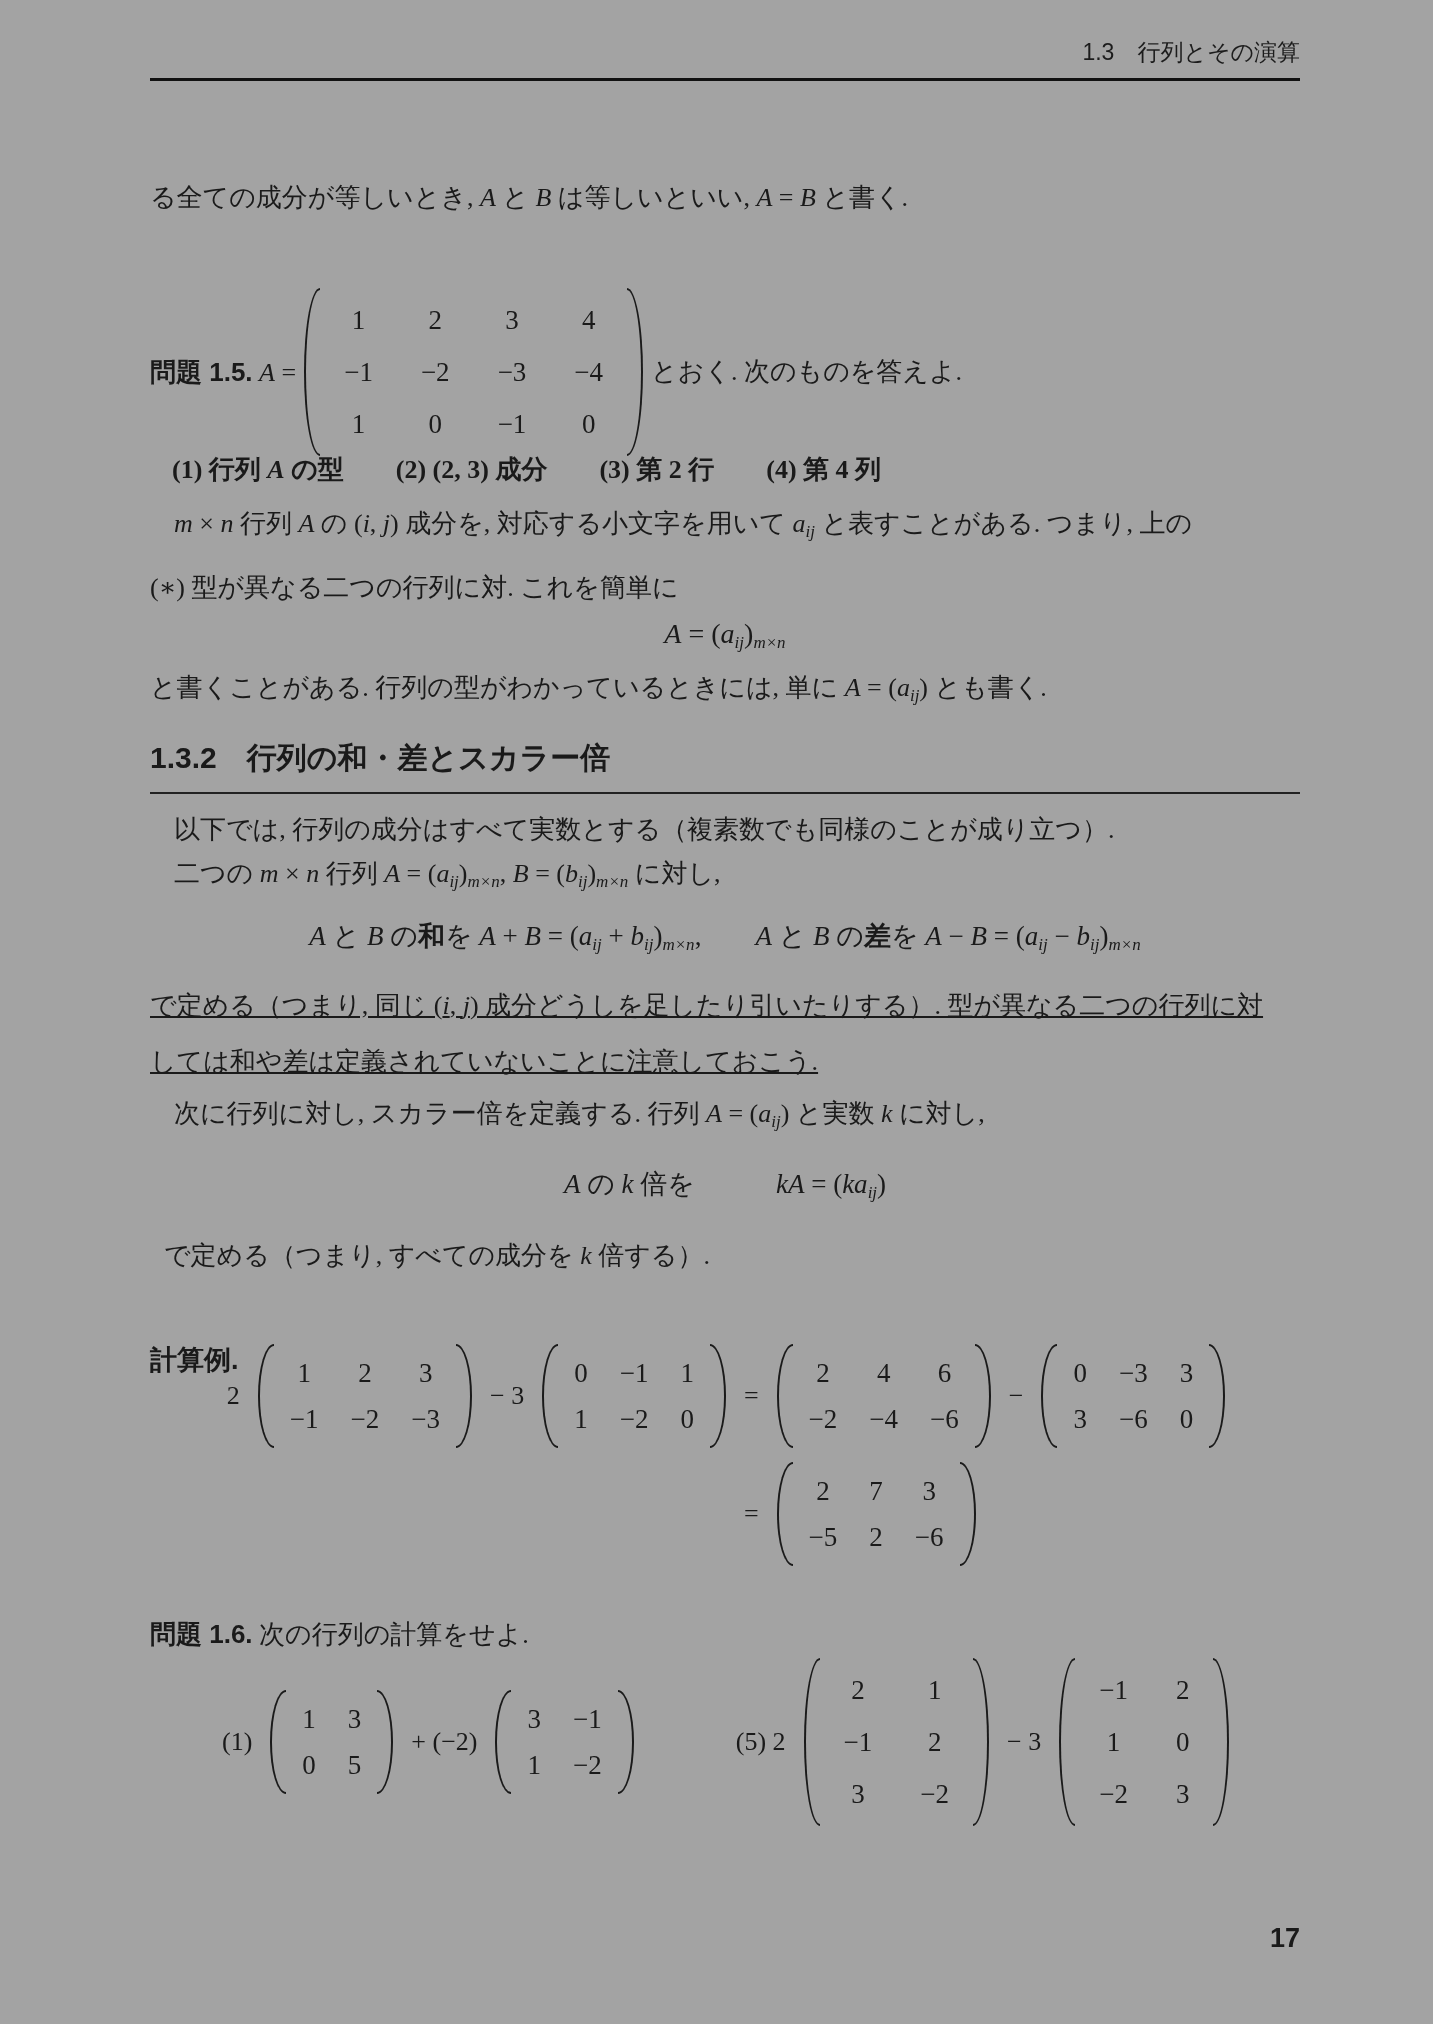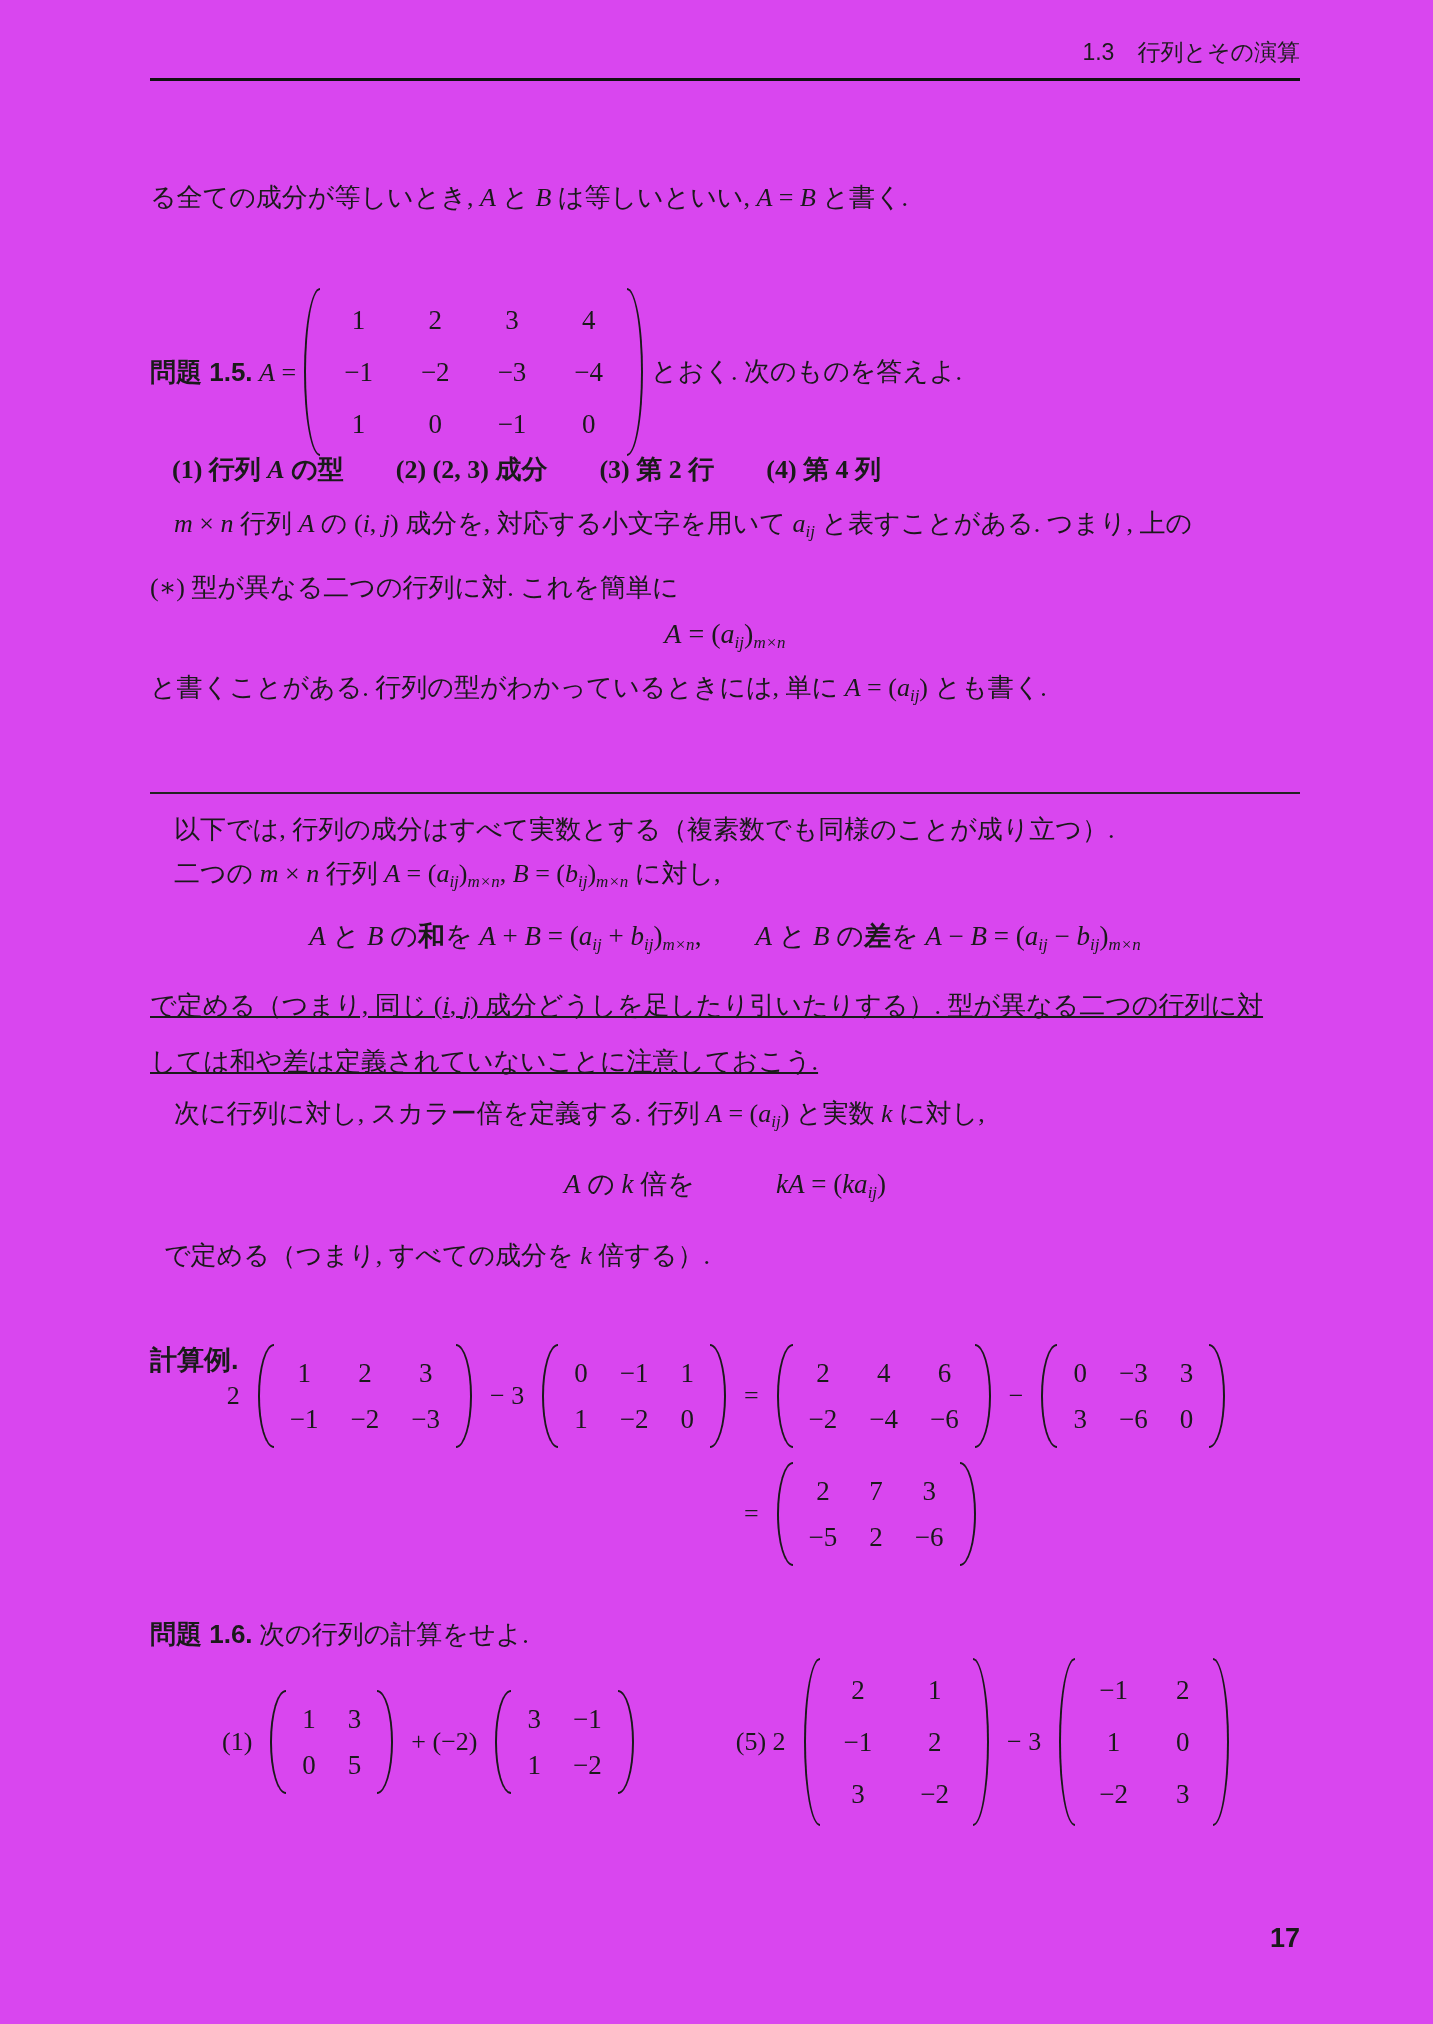--- a/index.html
+++ b/index.html
@@ -1,17 +1,17 @@
 <!DOCTYPE html>
 <html><head>
 <meta charset="utf-8">
 <style>
   html,body { margin:0; padding:0; background:#ffffff; }
   .page {
-    position:relative; width:1433px; height:2024px; background:#d946ef;
+    position:relative; width:1433px; height:2024px; background:#a3a3a3;
     font-family:"Liberation Serif","DejaVu Serif",serif;
     color:#1a1a1a; font-size:26px; line-height:36px;
   }
   .abs { position:absolute; left:150px; right:133px; }
 
   .header-line { top:34px; text-align:right; font-family:"Liberation Sans","DejaVu Sans",sans-serif; font-size:23px; color:#1c1c1c; }
   .rule { height:3px; background:#111; }
   .rule-thin { height:2px; background:#222; }
 
   .pline { margin-bottom:20px; }
@@ -83,20 +83,21 @@
 
   <div class="abs" style="top:506px;">
     <div class="pline indent-m"><span class="seg-m">m</span><span> × </span><span class="seg-m">n</span><span> 行列 </span><span class="seg-m">A</span><span> の (</span><span class="seg-m">i</span><span>, </span><span class="seg-m">j</span><span>) 成分を, 対応する小文字を用いて </span><span class="seg-m">a</span><span class="seg-sub">ij</span><span> と表すことがある. つまり, 上の</span></div>
     <div class="pline"><span>(∗) 型が異なる二つの行列に対. これを簡単に</span></div>
   </div>
 
   <div class="abs centered" style="top:616px; font-size:28px;"><span class="seg-m">A</span><span> = (</span><span class="seg-m">a</span><span class="seg-sub">ij</span><span>)</span><span class="seg-sub">m×n</span></div>
 
   <div class="abs" style="top:670px;"><span>と書くことがある. 行列の型がわかっているときには, 単に </span><span class="seg-m">A</span><span> = (</span><span class="seg-m">a</span><span class="seg-sub">ij</span><span>) とも書く.</span></div>
 
+  <div class="abs heading" style="top:740px;">1.3.2　行列の和・差とスカラー倍</div>
   <div class="abs rule-thin" style="top:792px;"></div>
 
   <div class="abs indent-m" style="top:812px;">以下では, 行列の成分はすべて実数とする（複素数でも同様のことが成り立つ）.</div>
   <div class="abs indent-m" style="top:856px;"><span>二つの </span><span class="seg-m">m</span><span> × </span><span class="seg-m">n</span><span> 行列 </span><span class="seg-m">A</span><span> = (</span><span class="seg-m">a</span><span class="seg-sub">ij</span><span>)</span><span class="seg-sub">m×n</span><span>, </span><span class="seg-m">B</span><span> = (</span><span class="seg-m">b</span><span class="seg-sub">ij</span><span>)</span><span class="seg-sub">m×n</span><span> に対し,</span></div>
 
   <div class="abs centered" style="top:918px; font-size:27px;"><span class="seg-m">A</span><span> と </span><span class="seg-m">B</span><span> の</span><span class="seg-b">和</span><span>を </span><span class="seg-m">A</span><span> + </span><span class="seg-m">B</span><span> = (</span><span class="seg-m">a</span><span class="seg-sub">ij</span><span> + </span><span class="seg-m">b</span><span class="seg-sub">ij</span><span>)</span><span class="seg-sub">m×n</span><span>,　　</span><span class="seg-m">A</span><span> と </span><span class="seg-m">B</span><span> の</span><span class="seg-b">差</span><span>を </span><span class="seg-m">A</span><span> − </span><span class="seg-m">B</span><span> = (</span><span class="seg-m">a</span><span class="seg-sub">ij</span><span> − </span><span class="seg-m">b</span><span class="seg-sub">ij</span><span>)</span><span class="seg-sub">m×n</span></div>
 
   <div class="abs" style="top:988px;text-decoration:underline;">
     <div class="pline"><span>で定める（つまり, 同じ (</span><span class="seg-m">i</span><span>, </span><span class="seg-m">j</span><span>) 成分どうしを足したり引いたりする）. 型が異なる二つの行列に対</span></div>
     <div class="pline"><span>しては和や差は定義されていないことに注意しておこう.</span></div>

